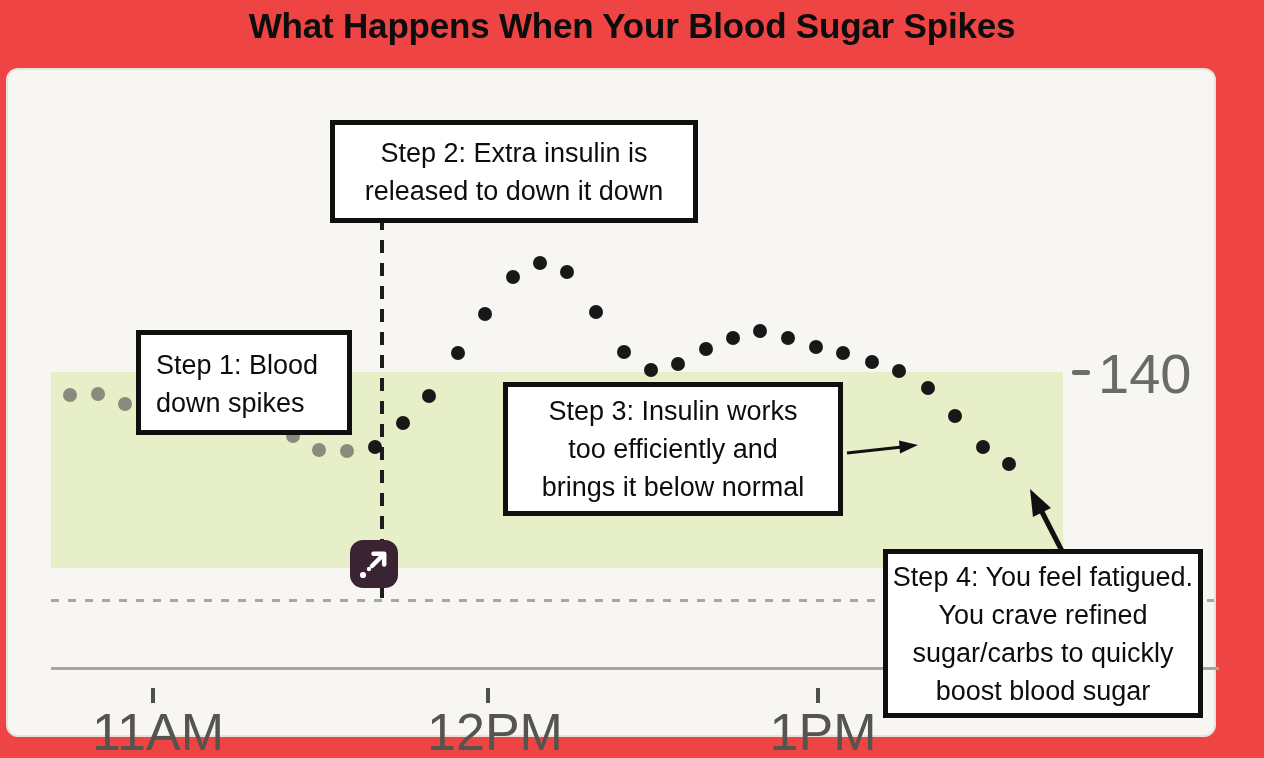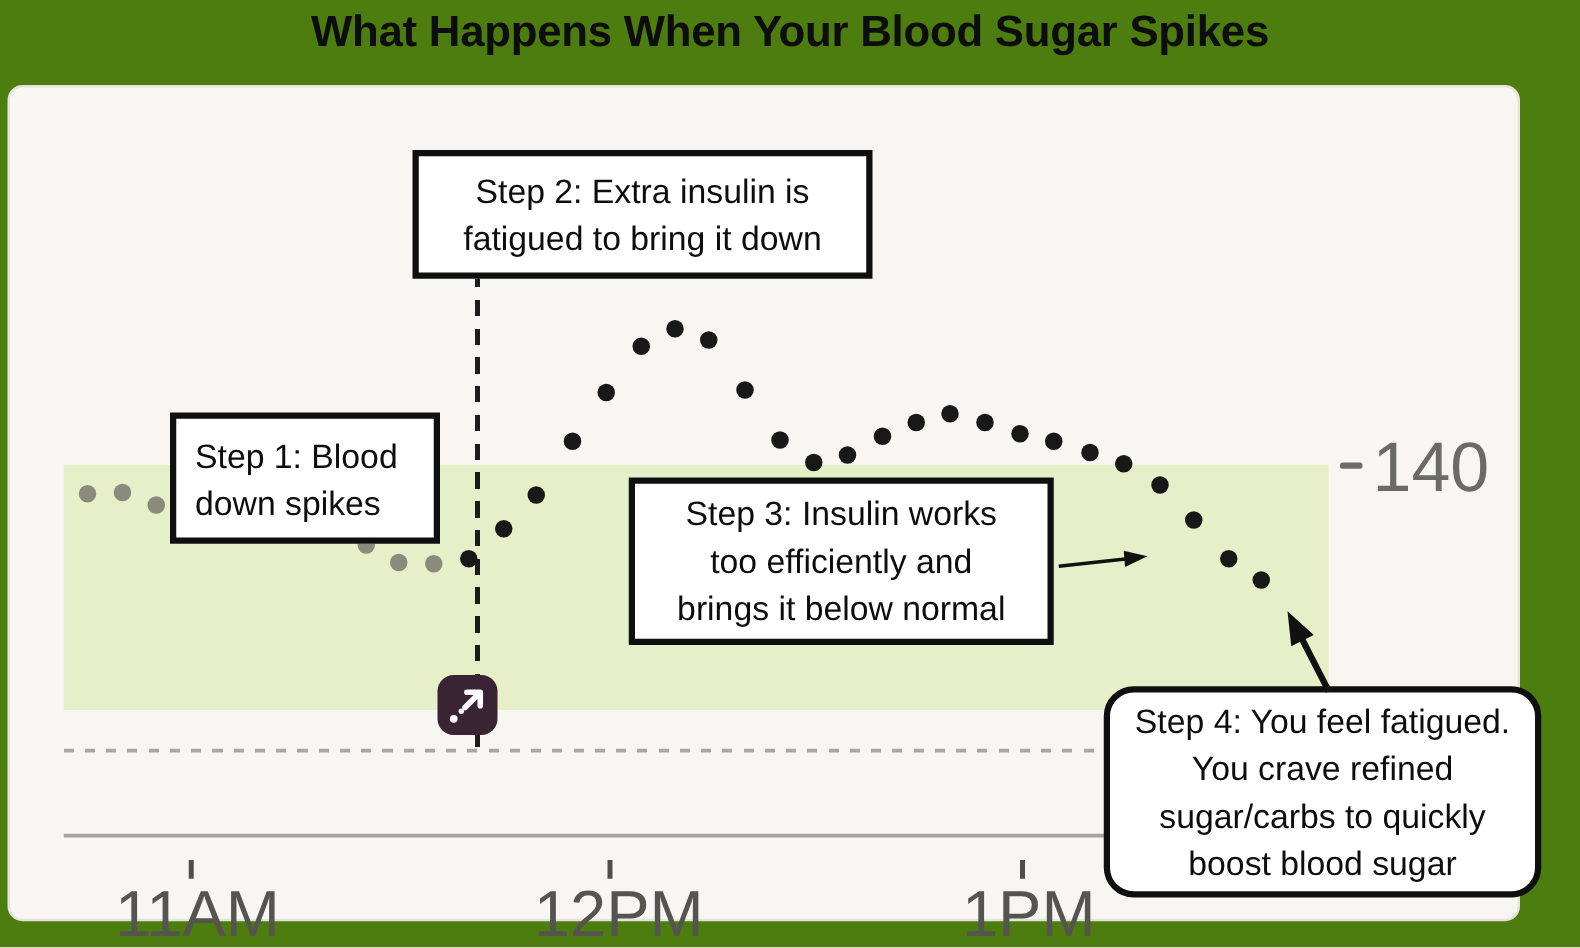--- a/index.html
+++ b/index.html
@@ -1,19 +1,19 @@
 <!DOCTYPE html>
 <html><head>
 <meta charset="utf-8">
 <style>
   * { margin:0; padding:0; box-sizing:border-box; }
   html,body { background:#ffffff; }
   .page {
     position:relative; width:1264px; height:758px; overflow:hidden;
-    background:#4d7c0f; font-family:"Liberation Sans", sans-serif;
+    background:#ef4444; font-family:"Liberation Sans", sans-serif;
   }
   .title {
     position:absolute; top:6px; left:0; width:100%;
     text-align:center; font-size:35px; font-weight:bold; color:#0d0d0d;
     letter-spacing:-0.2px;
   }
   .card {
     position:absolute; left:6px; top:68px; width:1210px; height:669px;
     background:#f7f6f3; border:2px solid #e6e3dd; border-radius:12px;
   }
@@ -46,21 +46,21 @@
   }
   .event-icon svg { display:block; width:48px; height:48px; }
   .step {
     position:absolute; background:#ffffff; border:5px solid #0f0f0f;
     color:#0d0d0d; font-size:27px; line-height:38px; white-space:pre-line;
   }
   .step.centered { display:flex; align-items:center; justify-content:center; text-align:center; }
   .step1 { left:136px; top:330px; width:216px; height:105px; padding:11px 0 0 15px; text-align:left; }
   .step2 { left:330px; top:120px; width:368px; height:103px; }
   .step3 { left:503px; top:382px; width:340px; height:134px; }
-  .step4 { left:883px; top:549px; width:350px; height:169px;border-radius:24px; }
+  .step4 { left:883px; top:549px; width:320px; height:169px; }
   .arrows { position:absolute; inset:0; pointer-events:none; }
 </style>
 </head>
 <body>
 
 <div class="page">
 
   <h1 class="title">What Happens When Your Blood Sugar Spikes</h1>
 
   <div class="card">
@@ -120,21 +120,21 @@
       <circle cx="13" cy="35" r="3.1" fill="#ffffff"></circle>
       <circle cx="19" cy="29" r="2.2" fill="#ffffff"></circle>
       <line x1="22" y1="26" x2="32" y2="16" stroke="#ffffff" stroke-width="4.5" stroke-linecap="round"></line>
       <polyline points="23.5,13.8 34.2,13.8 34.2,24.5" fill="none" stroke="#ffffff" stroke-width="4.5" stroke-linejoin="round" stroke-linecap="round"></polyline>
     </svg>
   </button>
 
   <div class="step step1">Step 1: Blood
 down spikes</div>
   <div class="step step2 centered">Step 2: Extra insulin is
-fatigued to bring it down</div>
+released to down it down</div>
   <div class="step step3 centered">Step 3: Insulin works
 too efficiently and
 brings it below normal</div>
   <div class="step step4 centered">Step 4: You feel fatigued.
 You crave refined
 sugar/carbs to quickly
 boost blood sugar</div>
 
   <svg class="arrows" width="1264" height="758">
     <g>

